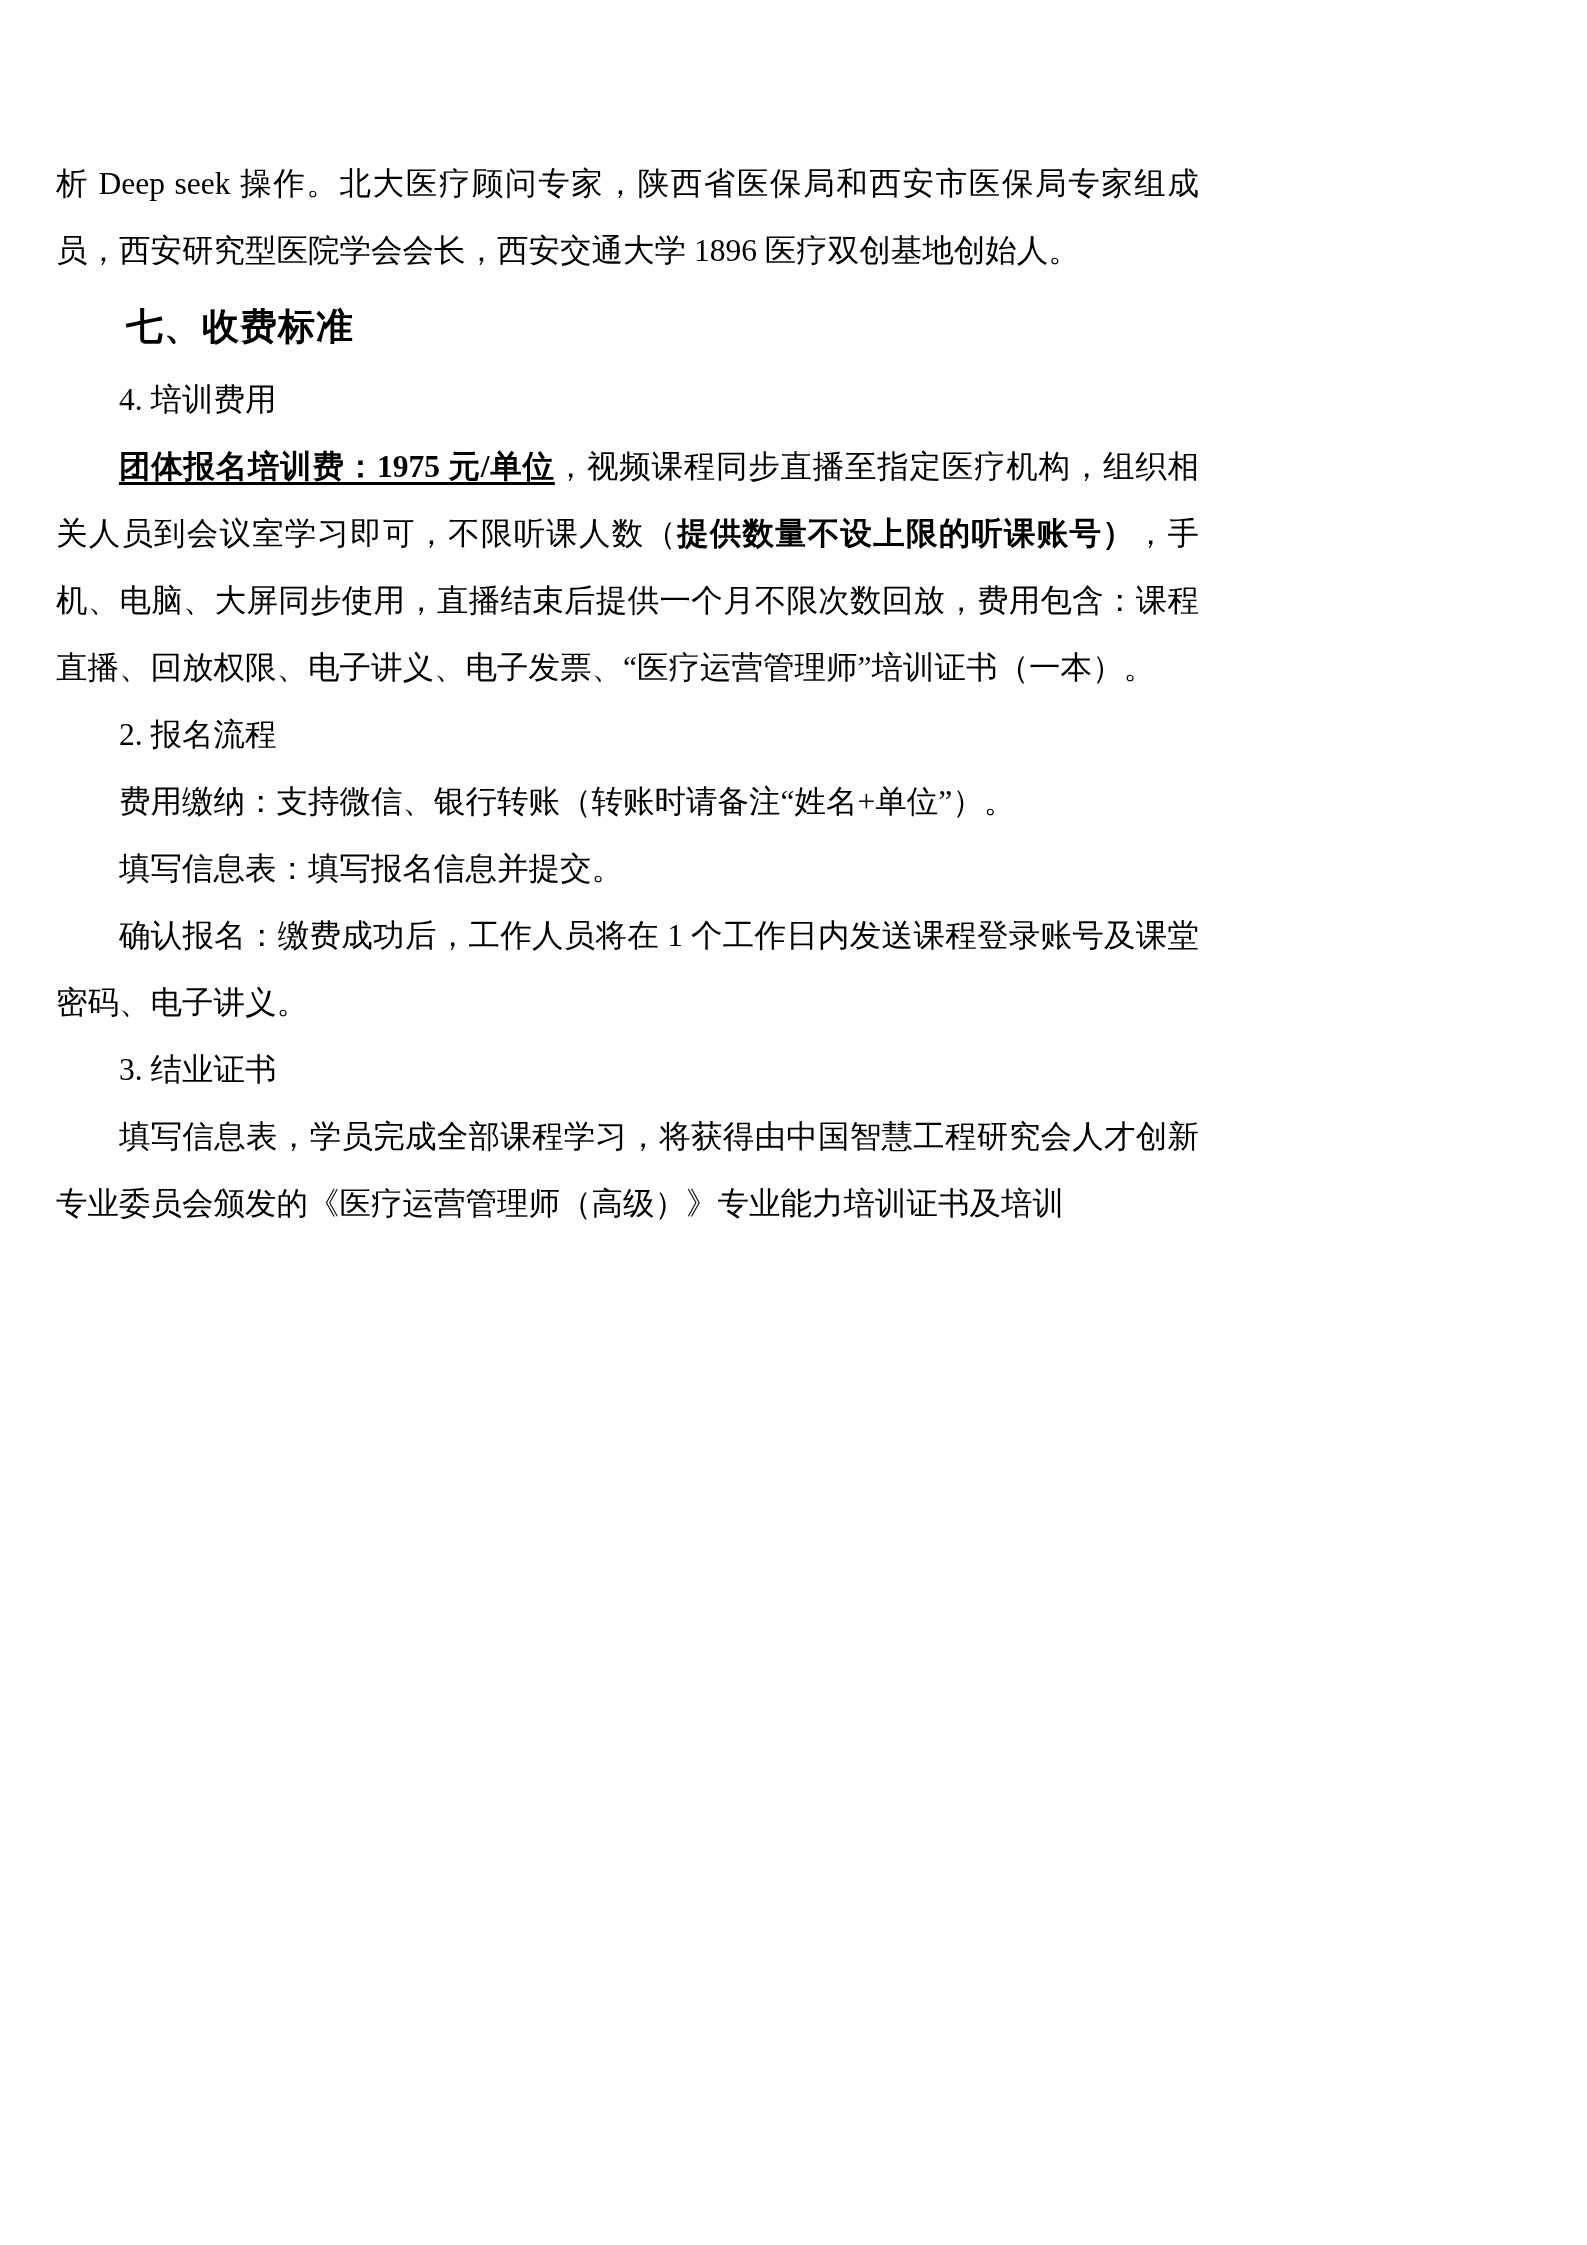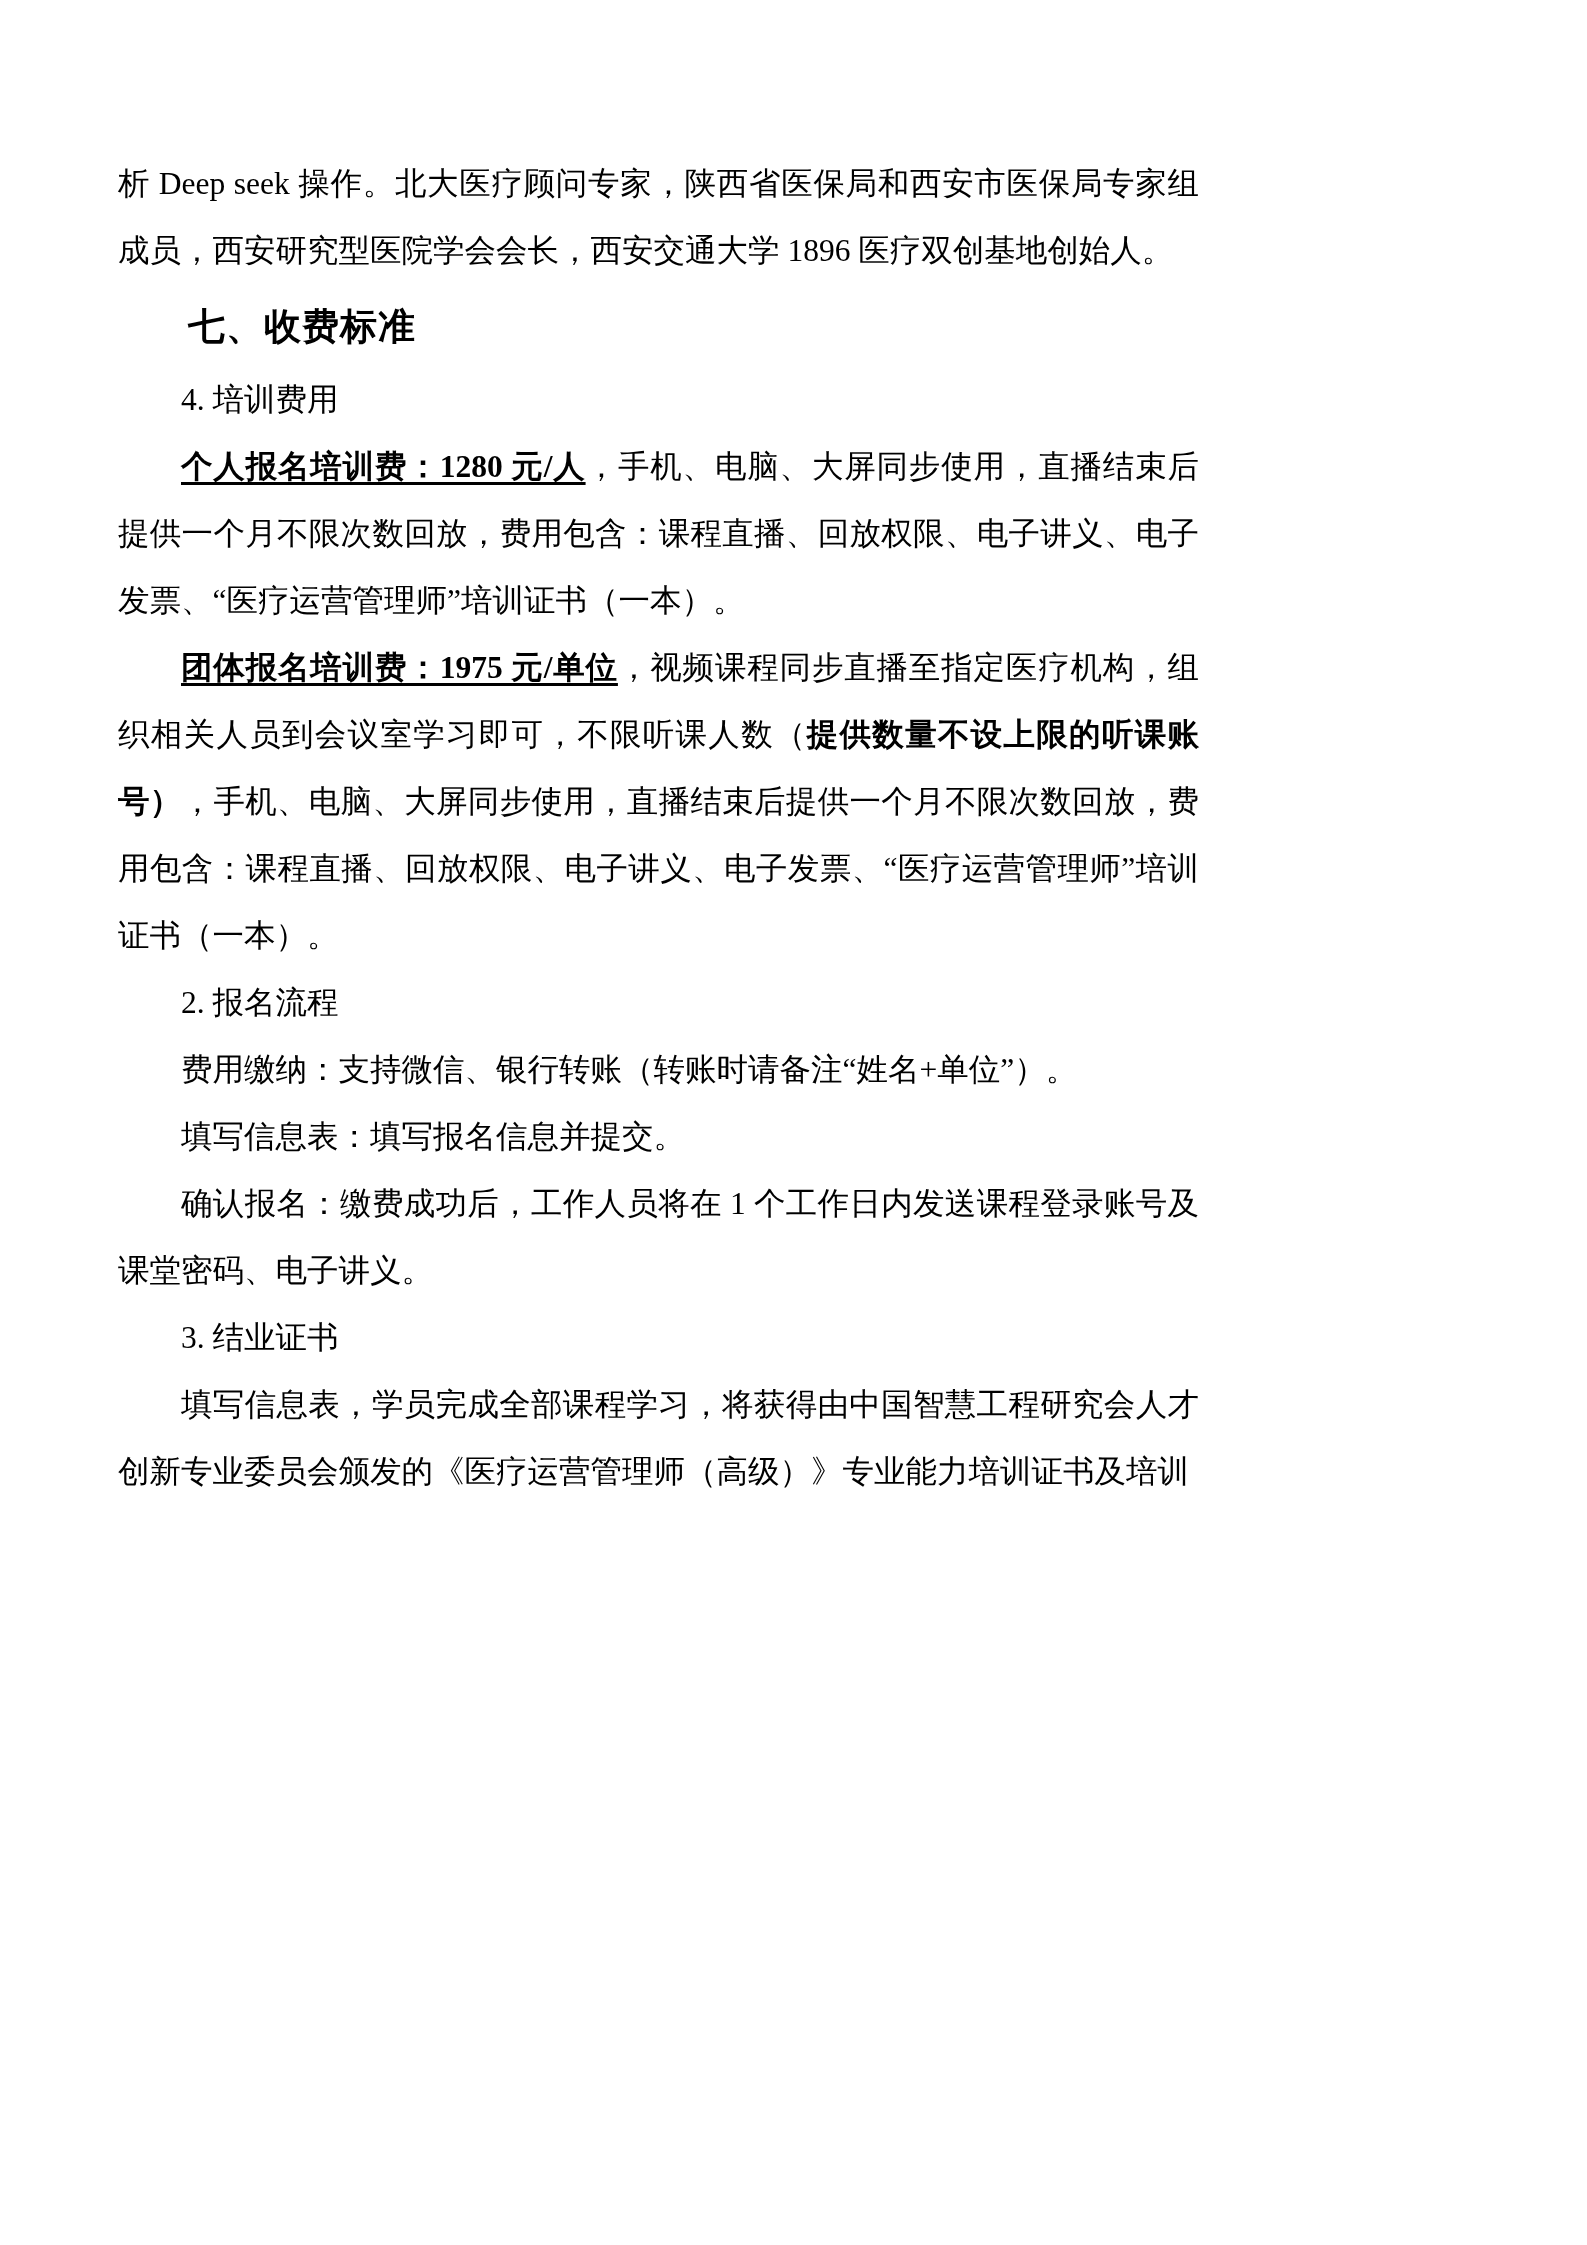--- a/index.html
+++ b/index.html
@@ -12,21 +12,21 @@
     height: 2245px;
     font-family: "Liberation Serif", "DejaVu Serif", serif;
     color: #000000;
     -webkit-font-smoothing: antialiased;
   }
   .page {
     position: relative;
     width: 1317px;
     height: 2245px;
     box-sizing: border-box;
-    padding: 150px 118px 0 118px;
+    padding: 150px 118px 0 56px;
   }
   .doc-body {
     font-size: 31.5px;
     line-height: 67px;
     text-align: justify;
     text-justify: inter-ideograph;
   }
   p {
     margin: 0;
   }
@@ -66,21 +66,20 @@
 
 <div class="page">
   <div class="doc-body">
 
     <p class="para">析 Deep seek 操作。北大医疗顾问专家，陕西省医保局和西安市医保局专家组成员，西安研究型医院学会会长，西安交通大学 1896 医疗双创基地创始人。</p>
 
     <p class="h2">七、收费标准</p>
 
     <p class="num-head">4. 培训费用</p>
 
-    <p class="indent2"><span class="u-bold">个人报名培训费：1280 元/人</span><span>，手机、电脑、大屏同步使用，直播结束后提供一个月不限次数回放，费用包含：课程直播、回放权限、电子讲义、电子发票、“医疗运营管理师”培训证书（一本）。</span></p>
 
     <p class="indent2"><span class="u-bold">团体报名培训费：1975 元/单位</span><span>，视频课程同步直播至指定医疗机构，组织相关人员到会议室学习即可，不限听课人数（</span><span class="bold">提供数量不设上限的听课账号）</span><span>，手机、电脑、大屏同步使用，直播结束后提供一个月不限次数回放，费用包含：课程直播、回放权限、电子讲义、电子发票、“医疗运营管理师”培训证书（一本）。</span></p>
 
     <p class="num-head">2. 报名流程</p>
 
     <p class="indent-sub">费用缴纳：支持微信、银行转账（转账时请备注“姓名+单位”）。</p>
 
     <p class="indent-sub">填写信息表：填写报名信息并提交。</p>
 
     <p class="indent-sub">确认报名：缴费成功后，工作人员将在 1 个工作日内发送课程登录账号及课堂密码、电子讲义。</p>

